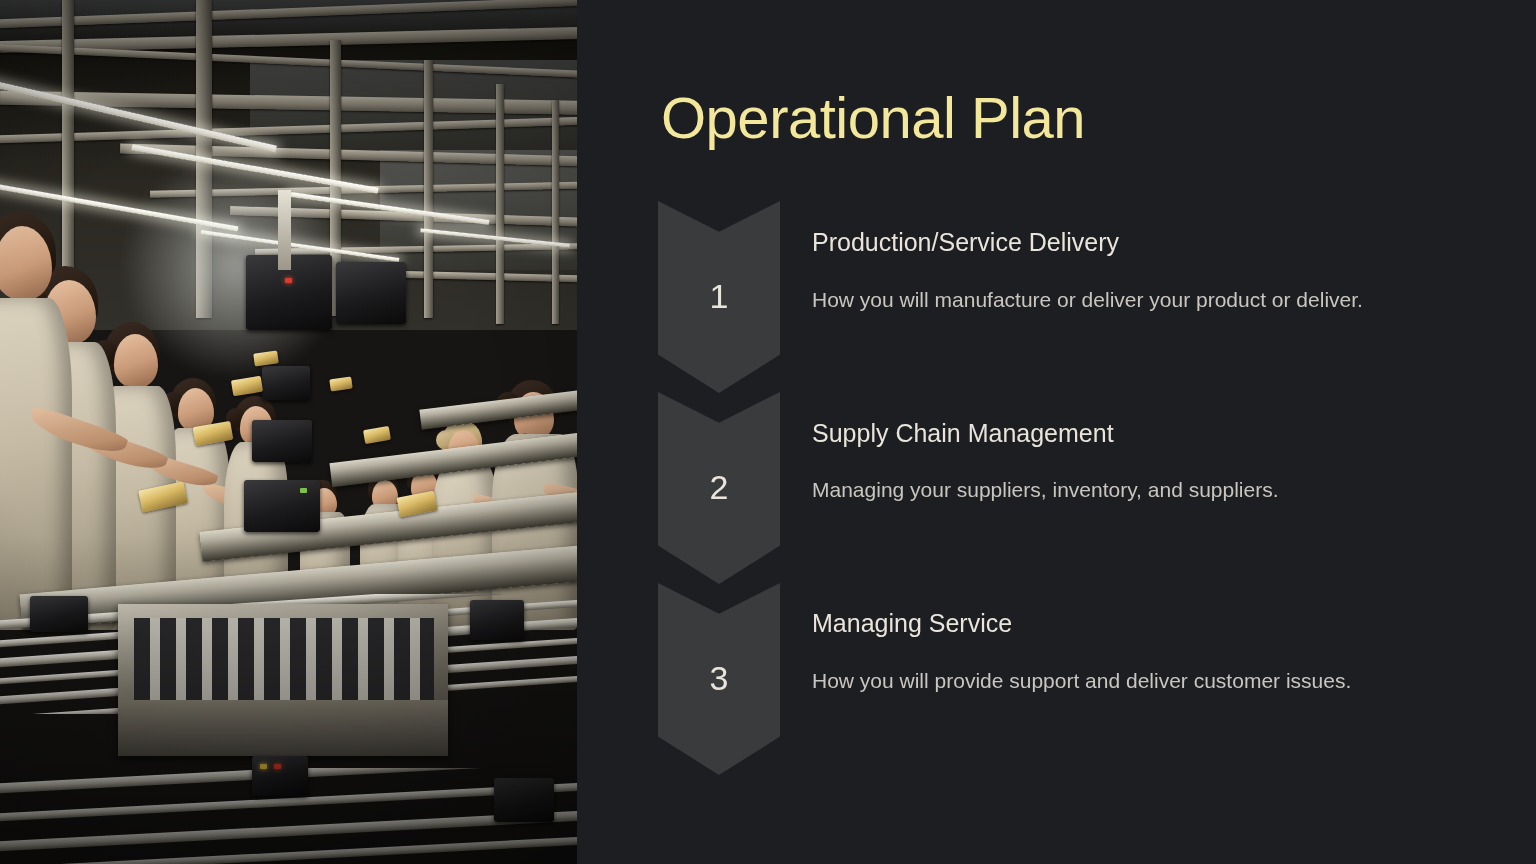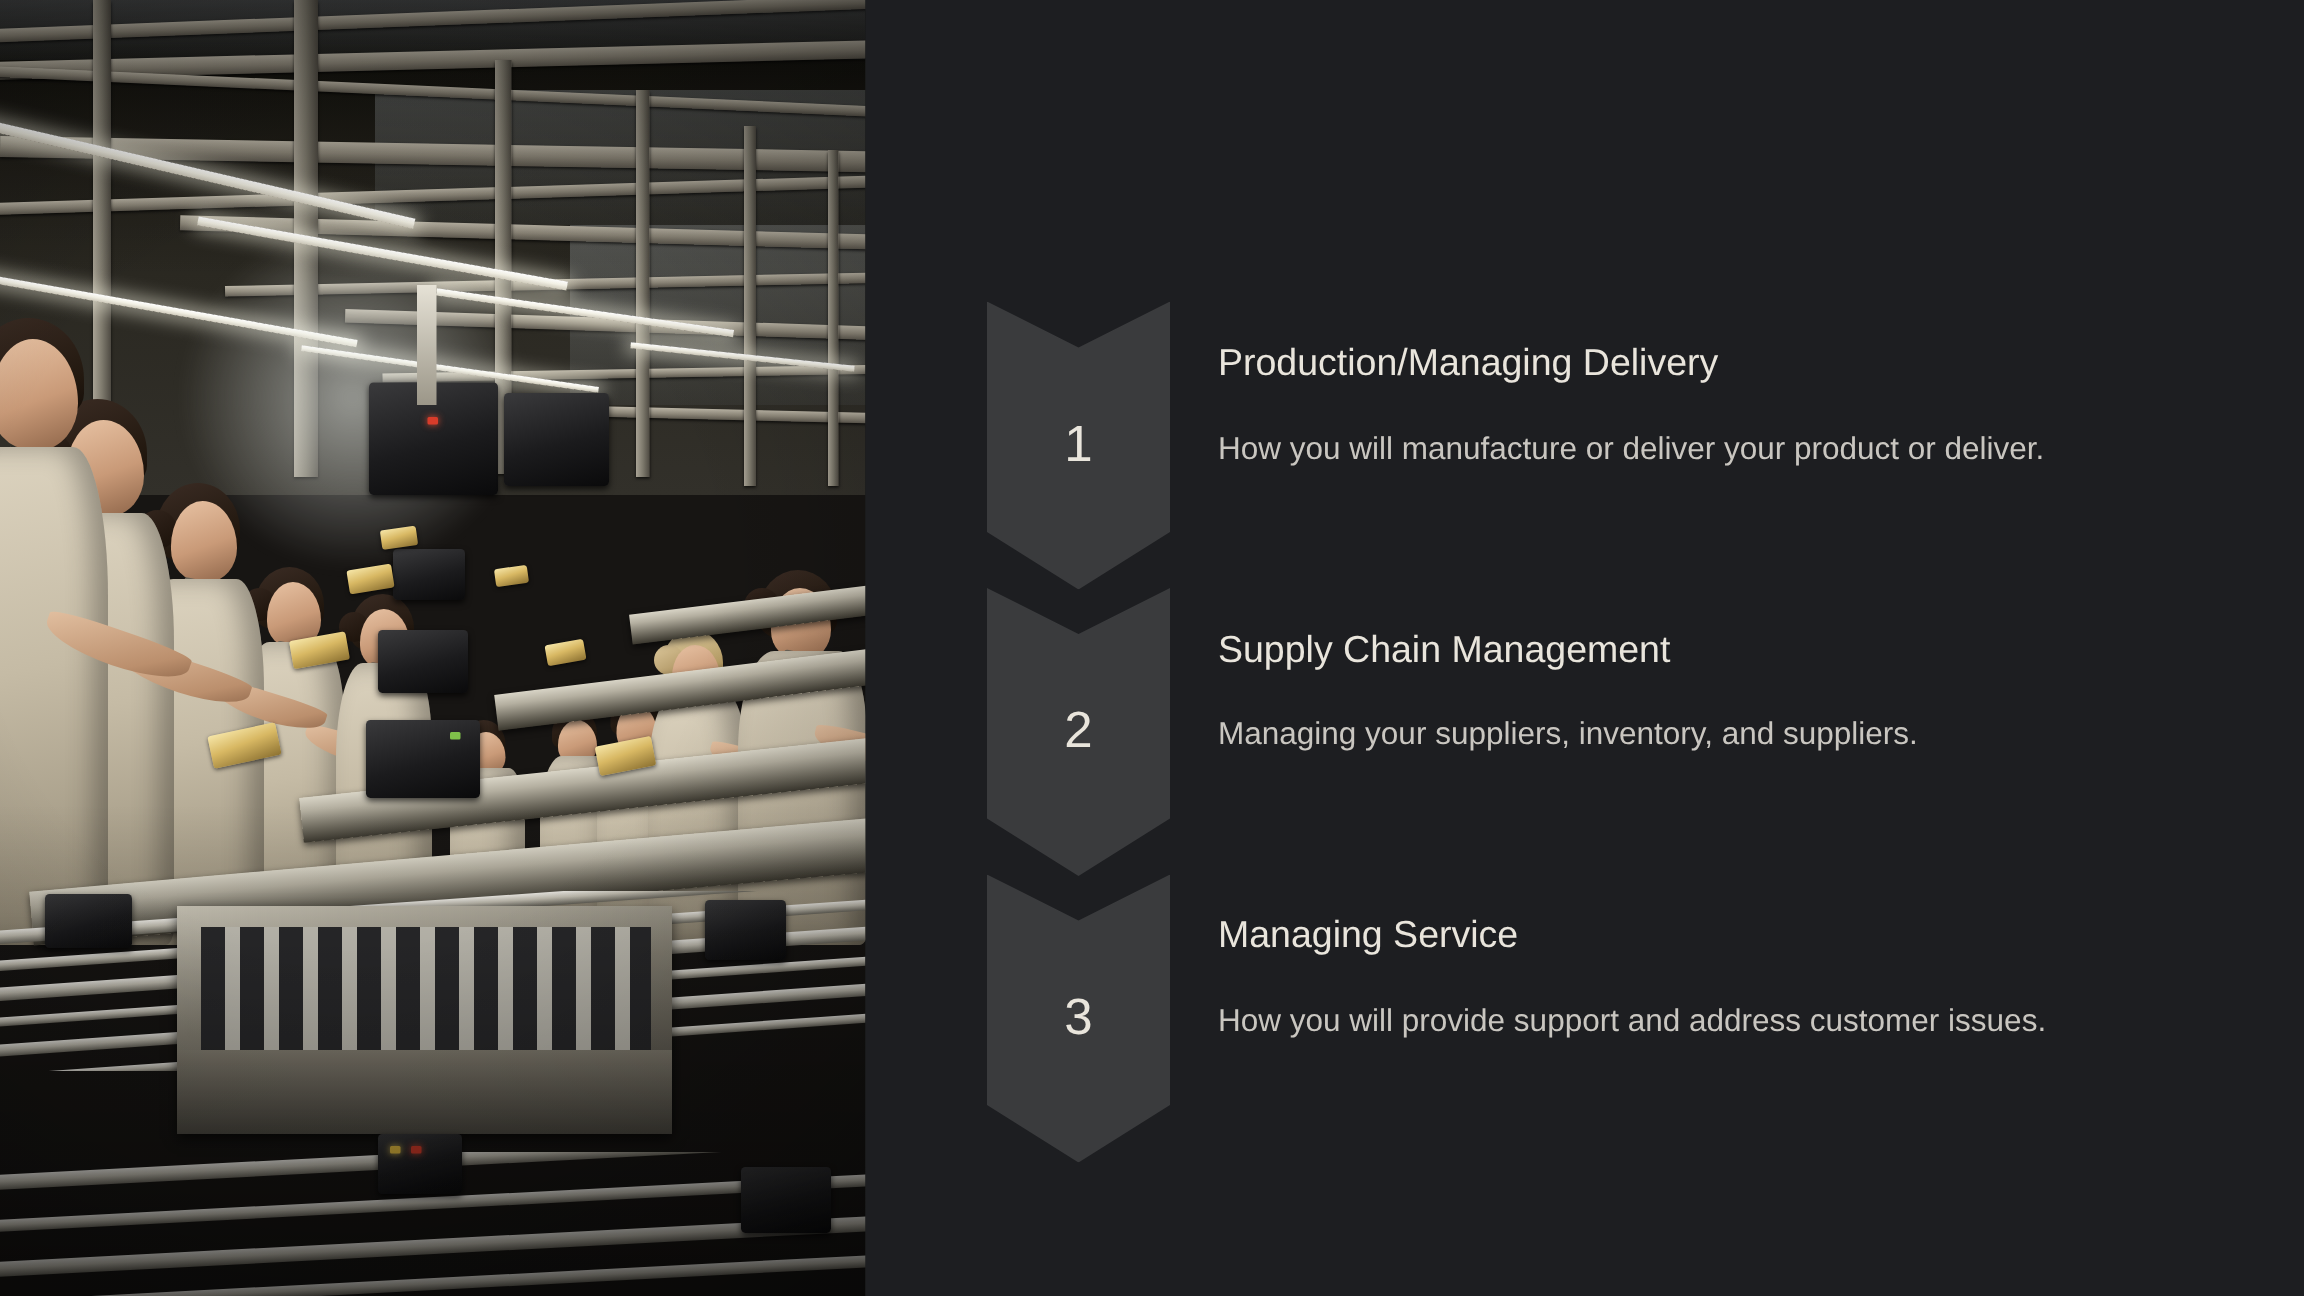--- a/index.html
+++ b/index.html
@@ -363,39 +363,40 @@
     <div class="goldpart" style="left:254px;top:352px;width:24px;height:13px;transform:rotate(-8deg);"></div>
     <div class="goldpart" style="left:364px;top:428px;width:26px;height:14px;transform:rotate(-10deg);"></div>
     <div class="goldpart" style="left:398px;top:494px;width:38px;height:20px;transform:rotate(-11deg);"></div>
     <div class="goldpart" style="left:330px;top:378px;width:22px;height:12px;transform:rotate(-8deg);"></div>
 
     <div class="darkvig"></div>
   </div>
 
   <div class="content">
 
+    <div class="title">Operational Plan</div>
 
     <div class="steps">
 
       <div class="step">
         <div class="chev" style="top:201px;height:192px;"></div>
         <div class="chev-num" style="top:277px;">1</div>
-        <div class="step-title" style="top:228px;">Production/Managing Delivery</div>
+        <div class="step-title" style="top:228px;">Production/Service Delivery</div>
         <div class="step-desc" style="top:281px;">How you will manufacture or deliver your product or deliver.</div>
       </div>
 
       <div class="step">
         <div class="chev" style="top:392px;height:192px;"></div>
         <div class="chev-num" style="top:468px;">2</div>
         <div class="step-title" style="top:419px;">Supply Chain Management</div>
         <div class="step-desc" style="top:471px;">Managing your suppliers, inventory, and suppliers.</div>
       </div>
 
       <div class="step">
         <div class="chev" style="top:583px;height:192px;"></div>
         <div class="chev-num" style="top:659px;">3</div>
         <div class="step-title" style="top:609px;">Managing Service</div>
-        <div class="step-desc" style="top:662px;">How you will provide support and address customer issues.</div>
+        <div class="step-desc" style="top:662px;">How you will provide support and deliver customer issues.</div>
       </div>
 
     </div>
   </div>
 </div>
 
 </body></html>

